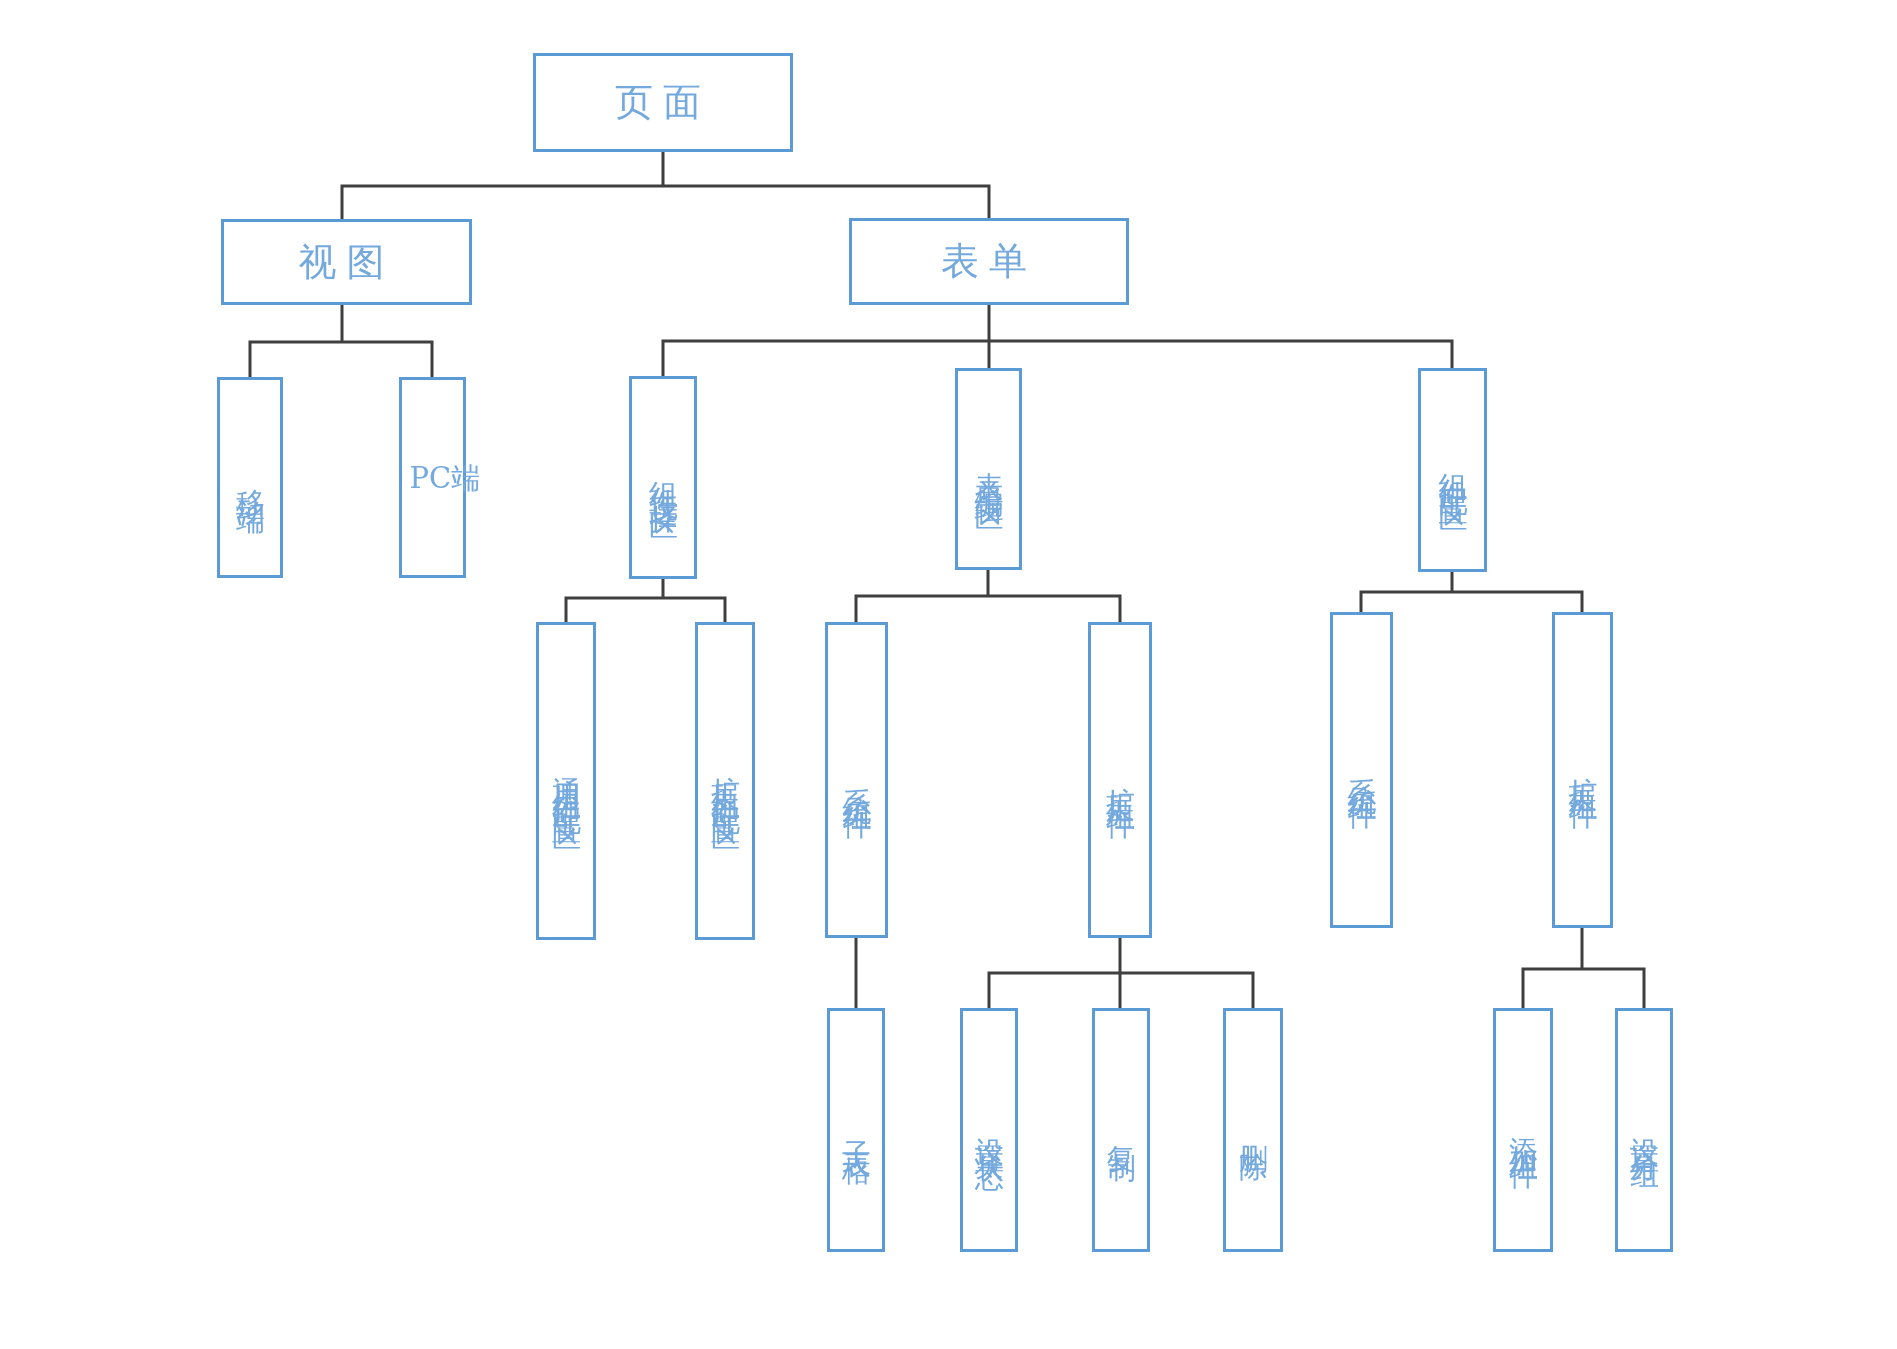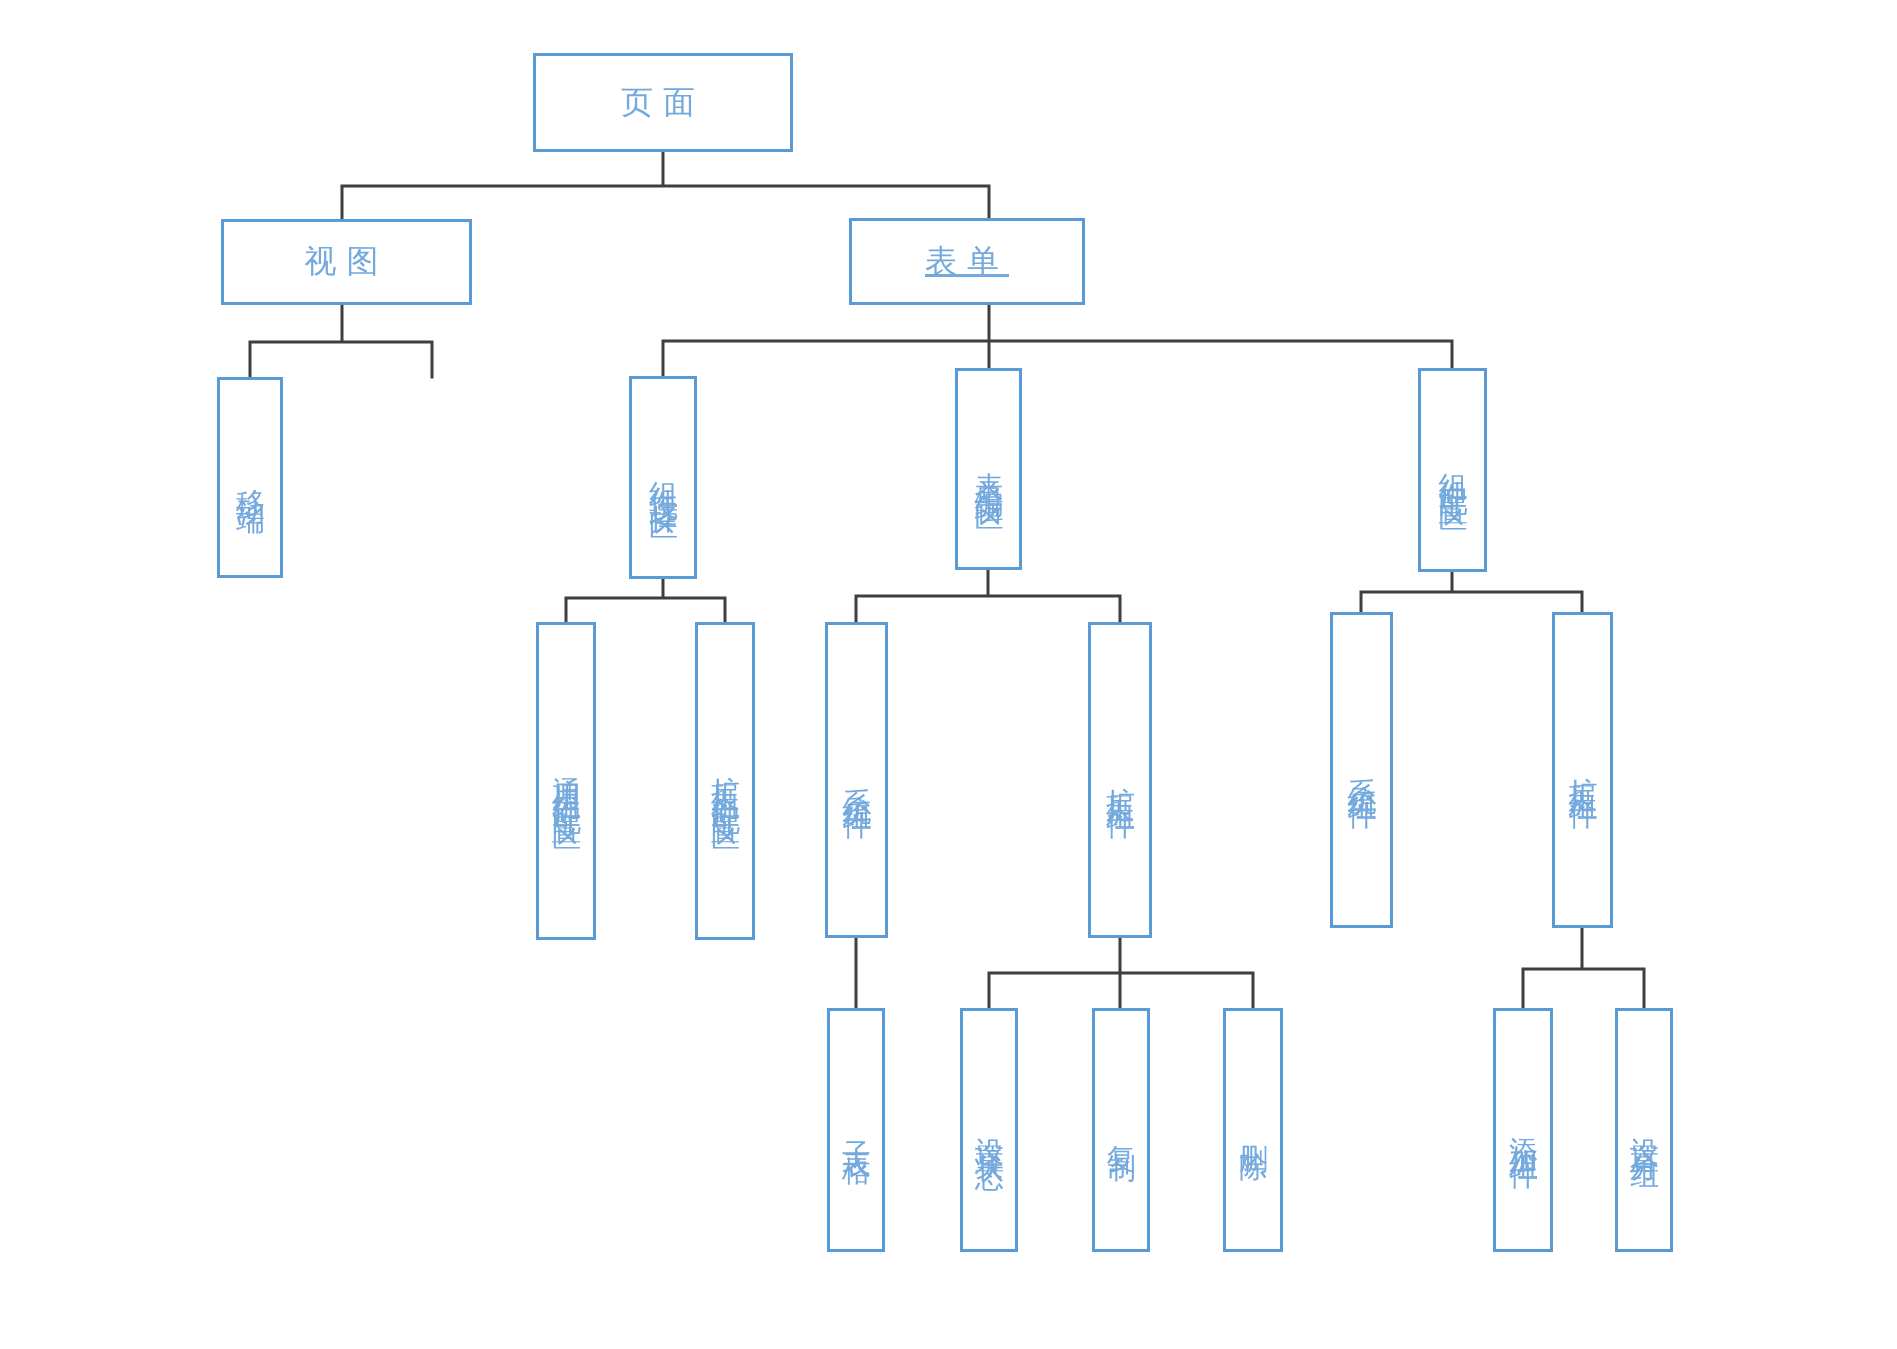--- a/index.html
+++ b/index.html
@@ -34,21 +34,21 @@
     border: 3px solid var(--box-border);
     background: var(--background);
     color: var(--box-text);
     display: flex;
     align-items: center;
     justify-content: center;
     text-align: center;
   }
   
   .node.h {
-    font-size: 32px;
+    font-size: 38px;
     letter-spacing: 10px;
     white-space: nowrap;
   }
   
   .node.v {
     font-size: 29px;
     writing-mode: vertical-rl;
     text-orientation: upright;
     letter-spacing: 8px;
     line-height: 1.1;
@@ -74,24 +74,27 @@
     <path d="M1452 572 L1452 592 M1361 592 L1582 592 M1361 592 L1361 612 M1582 592 L1582 612"></path>
     <path d="M856 938 L856 1008"></path>
     <path d="M1120 938 L1120 1008 M989 973 L1253 973 M989 973 L989 1008 M1253 973 L1253 1008"></path>
     <path d="M1582 928 L1582 969 M1523 969 L1644 969 M1523 969 L1523 1008 M1644 969 L1644 1008"></path>
   </svg>
 
   <div class="node h" style="left:533px; top:53px;  width:260px; height:99px;">页面</div>
 
   <div class="node h" style="left:221px; top:219px; width:251px; height:86px;">视图</div>
 
-  <div class="node h" style="left:849px; top:218px; width:236px; height:87px;text-decoration:underline;">表单</div>
+  <div class="node h" style="left:849px; top:218px; width:280px; height:87px;">表单</div>
 
   <div class="node v" style="left:217px; top:377px; width:66px; height:201px;">移动端</div>
 
+  <div class="node vw" style="left:399px; top:377px; width:67px; height:201px;">
+    <span>PC端</span>
+  </div>
 
   <div class="node v" style="left:629px; top:376px; width:68px; height:203px;">组件选择区</div>
 
   <div class="node v" style="left:955px; top:368px; width:67px; height:202px;">表单编辑区</div>
 
   <div class="node v" style="left:1418px; top:368px; width:69px; height:204px;">组件配置区</div>
 
   <div class="node v" style="left:536px; top:622px; width:60px; height:318px;">通用组件配置区</div>
 
   <div class="node v" style="left:695px; top:622px; width:60px; height:318px;">扩展组件配置区</div>

